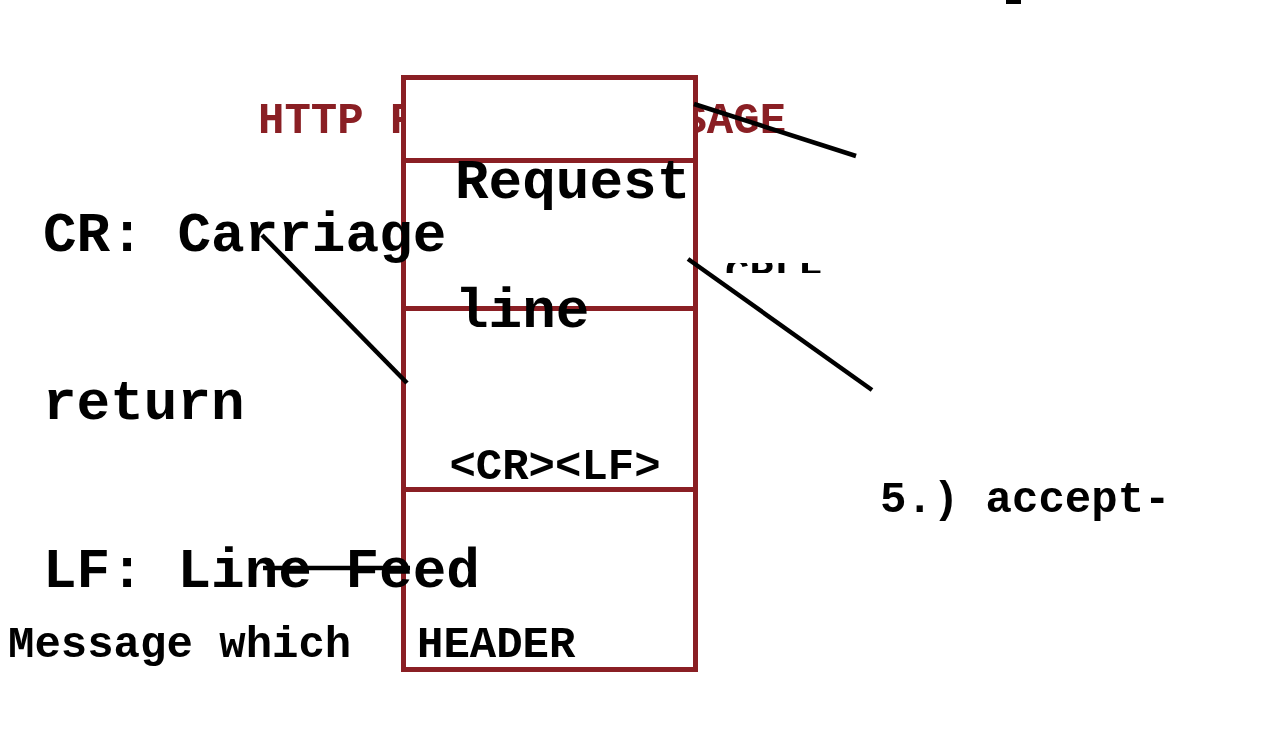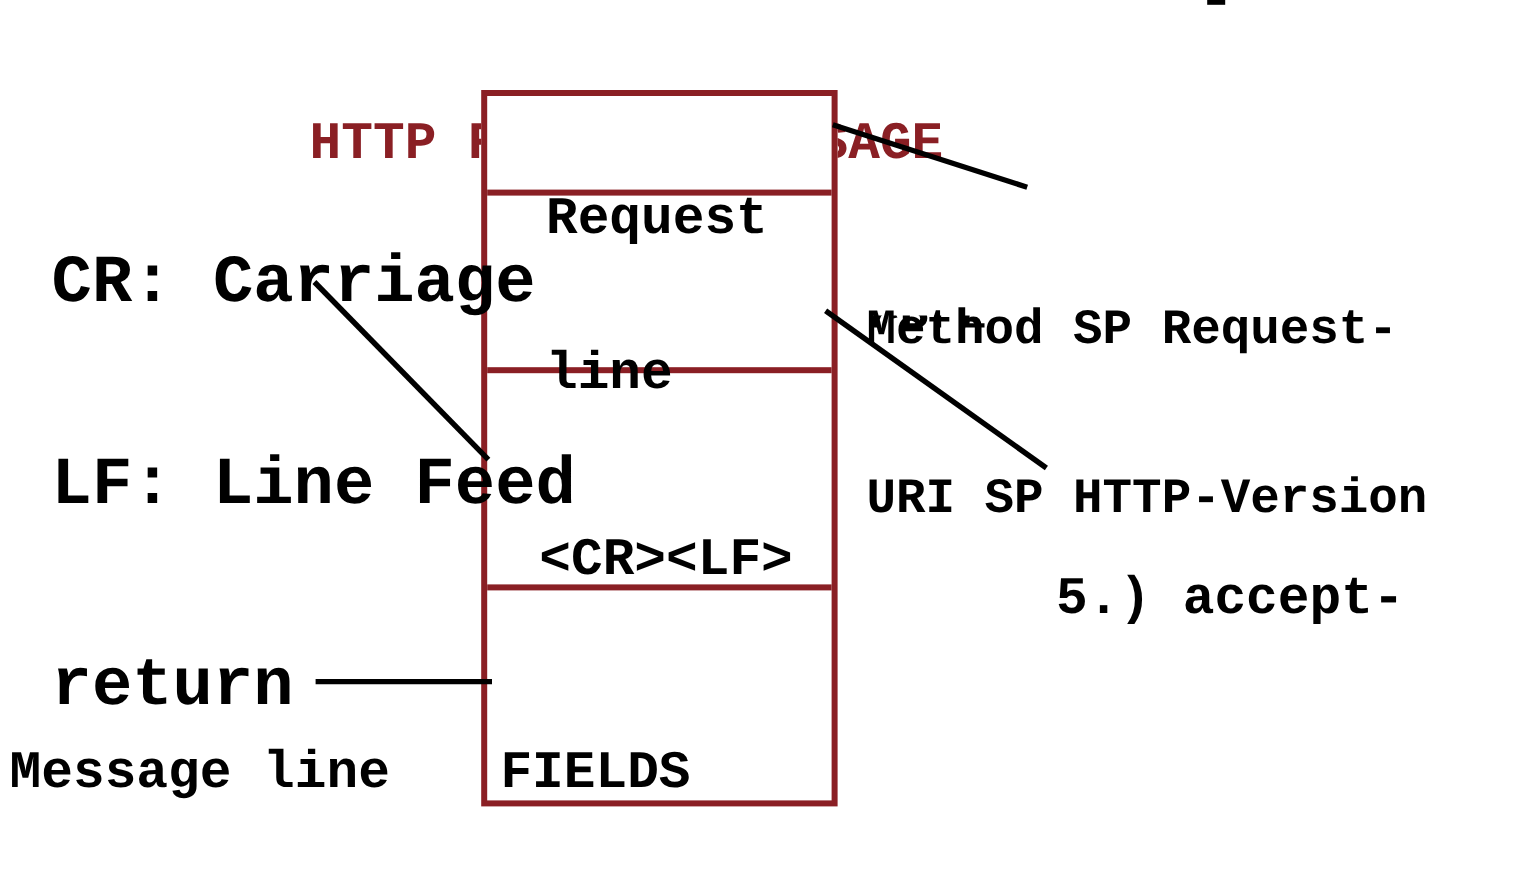--- a/index.html
+++ b/index.html
@@ -61,21 +61,21 @@
   .divider {
     position: absolute;
     left: 406px; width: 287px; height: 5px;
     background: #8a1f24;
   }
   .divider-1 { top: 158px; }
   .divider-2 { top: 306px; }
   .divider-3 { top: 487px; }
 
   .sec-label { position: absolute; white-space: pre; }
-  .sec-request { left: 455px; top: 76px;  font-size: 44px; line-height: 43px; }
+  .sec-request { left: 455px; top: 76px;  font-size: 56px; line-height: 43px; }
   .sec-header  { left: 450px; top: 187px; font-size: 44px; line-height: 48px; }
   .sec-empty   { left: 423px; top: 350px; font-size: 44px; line-height: 47px; }
   .sec-body    { left: 417px; top: 530px; font-size: 44px; line-height: 46px; }
 
   
   .connectors {
     position: absolute; left: 0; top: 0;
     width: 1280px; height: 743px;
     pointer-events: none;
   }
@@ -110,40 +110,36 @@
   </svg>
 
   <div class="sec-label sec-request">
     <div class="line">Request</div>
     <div class="line">line</div>
   </div>
   <div class="sec-label sec-empty">
     <div class="line"> &lt;CR&gt;&lt;LF&gt;</div>
   </div>
   <div class="sec-label sec-body">
-    <div class="line">FIELDS</div>
+    <div class="line">HEADER</div>
     
   </div>
 
   <div class="line-block note-crlf">
     <div class="line">CR: Carriage</div>
+    <div class="line">return</div>
     <div class="line">LF: Line Feed</div>
-    <div class="line">return</div>
   </div>
 
   <div class="line-block note-msg">
-    <div class="line">Message line</div>
+    <div class="line">Message which</div>
     
     
   </div>
 
-  <div class="line-block note-method">
-    <div class="line">Method SP Request-</div>
-    <div class="line">URI SP HTTP-Version</div>
-  </div>
 
   <div class="abs clipped-wrap">
     <span class="clip-text">CRLF</span>
   </div>
 
   <div class="line-block note-list">
     <div class="line">5.) accept-</div>
     
     
     

